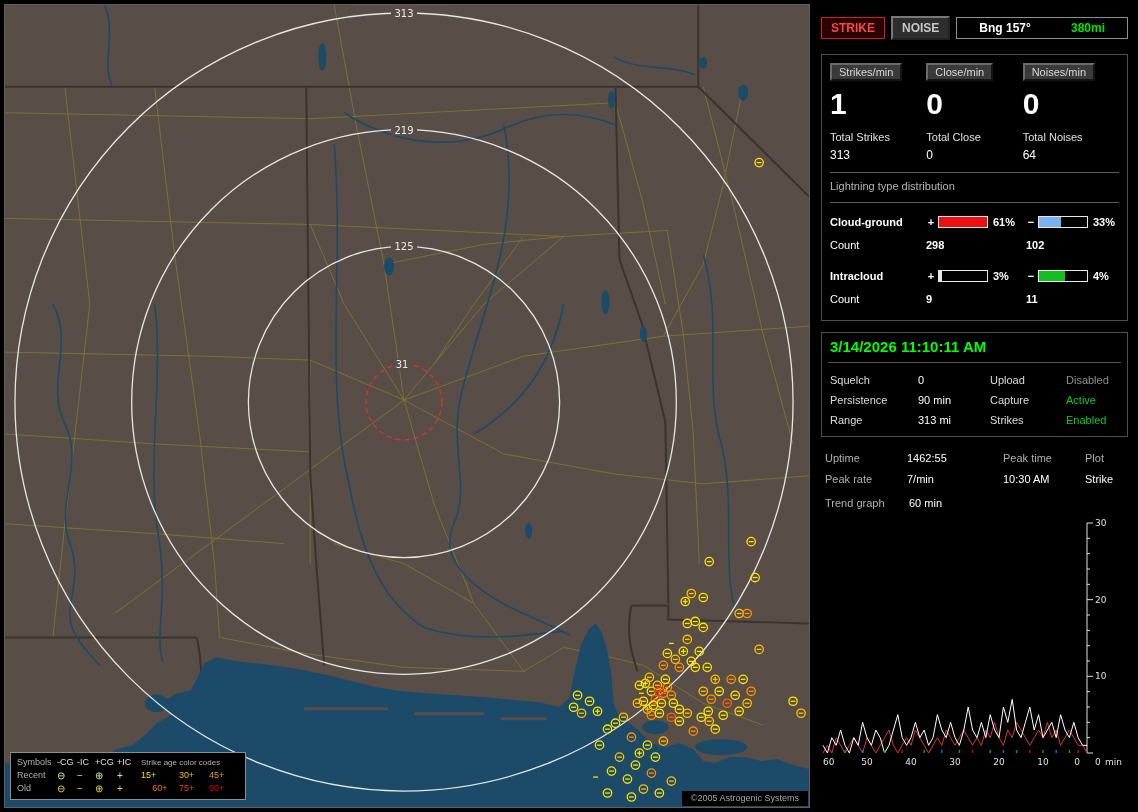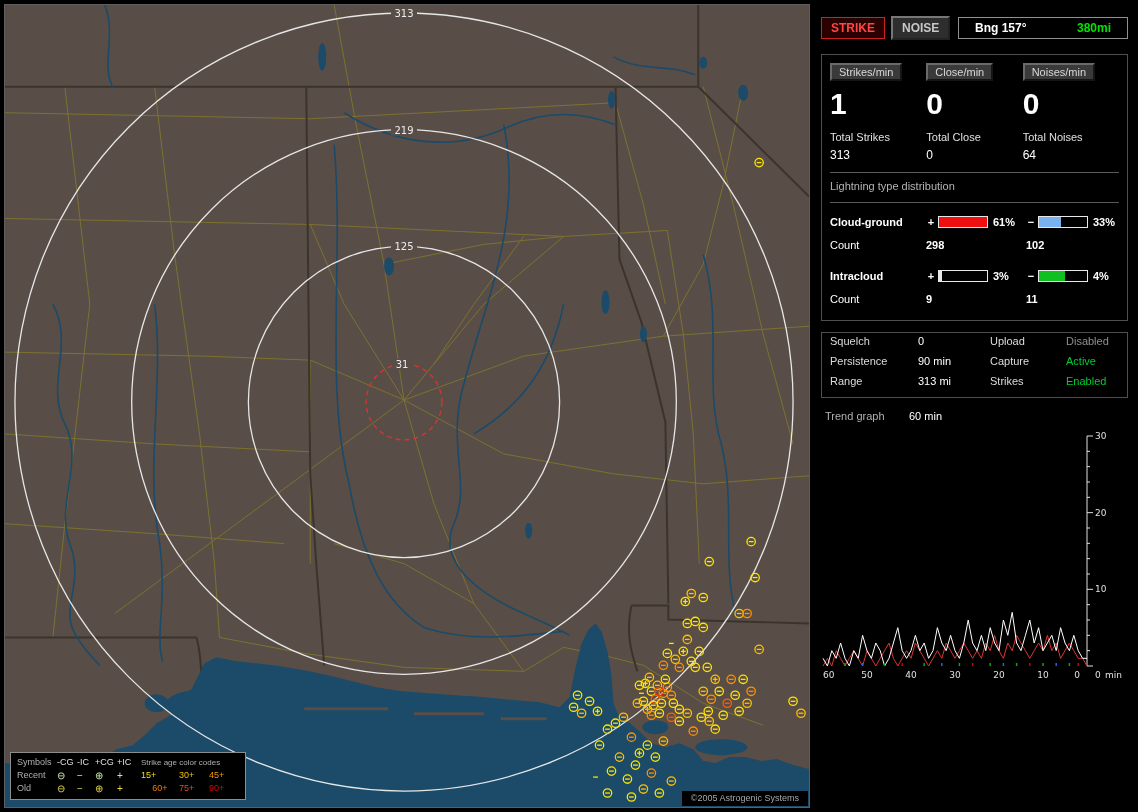--- a/index.html
+++ b/index.html
@@ -26,21 +26,21 @@
 
   
   .sidebar{position:absolute;left:815px;top:4px;width:319px;height:804px;background:#000;
            color:#ddd;font-size:11px;box-sizing:border-box;padding:6px;}
   .controls-row{display:flex;align-items:center;gap:6px;margin-top:6px;}
   .btn{font-size:12px;font-weight:bold;padding:3px 9px;cursor:pointer;
        font-family:"Liberation Sans",sans-serif;}
   .btn.strike{color:#ff4545;background:#2a0000;border:1px solid #cc2222;}
   .btn.noise{color:#c8c8c8;background:#2e2e2e;border:2px outset #777;}
   .bng-box{margin-left:auto;width:136px;display:flex;justify-content:space-between;
-           align-items:center;border:1px solid #909090;background:#000;padding:3px 16px;
+           align-items:center;border:1px solid #909090;background:#000;padding:3px 22px;
            font-size:12px;font-weight:bold;color:#fff;}
   .green{color:#00e400;}
 
   .panel{border:1px solid #4f4f4f;background:#000;}
   .panel-a{margin-top:14px;padding:8px 8px 10px;}
   .rates-grid{display:grid;grid-template-columns:1fr 1fr 1fr;text-align:left;}
   .rate-label{display:inline-block;background:#3a3a3a;border:2px outset #6a6a6a;
               padding:1px 7px;font-size:11px;color:#d8d8d8;}
   .rate-value{font-size:30px;font-weight:bold;color:#fff;margin-top:6px;}
   .total-label{margin-top:10px;font-size:11px;color:#e0e0e0;}
@@ -653,38 +653,50 @@
       <span class="pct">4%</span>
     </div>
     <div class="count-row">
       <span class="count-label">Count</span>
       <span class="cnt">9</span>
       <span class="cnt2">11</span>
     </div>
   </div>
 
   <div class="panel panel-b">
+    <div class="datetime">3/14/2026 11:10:11 AM</div>
     <div class="settings-grid">
       <span class="lab">Squelch</span>
       <span class="val">0</span>
       <span class="lab">Upload</span>
       <span style="color: rgb(143, 143, 143);">Disabled</span>
 
       <span class="lab">Persistence</span>
       <span class="val">90 min</span>
       <span class="lab">Capture</span>
       <span style="color: rgb(0, 204, 51);">Active</span>
 
       <span class="lab">Range</span>
       <span class="val">313 mi</span>
       <span class="lab">Strikes</span>
       <span style="color: rgb(0, 204, 51);">Enabled</span>
     </div>
   </div>
 
+  <div class="status-grid">
+    <span class="slab">Uptime</span>
+    <span class="sval">1462:55</span>
+    <span class="slab">Peak time</span>
+    <span class="slab">Plot</span>
+
+    <span class="slab">Peak rate</span>
+    <span class="sval">7/min</span>
+    <span class="sval">10:30 AM</span>
+    <span class="sval">Strike</span>
+  </div>
 
   <div class="trend-row">
     <span class="slab">Trend graph</span>
     <span class="sval">60 min</span>
   </div>
 
   <div class="trend-chart">
     <svg id="trend-svg" width="302" height="254" viewBox="0 0 302 254">
         <line x1="266" y1="4" x2="266" y2="234" stroke="#e0e0e0" stroke-width="1"></line>
         <line x1="266" y1="234" x2="272" y2="234" stroke="#e0e0e0" stroke-width="1"></line>

